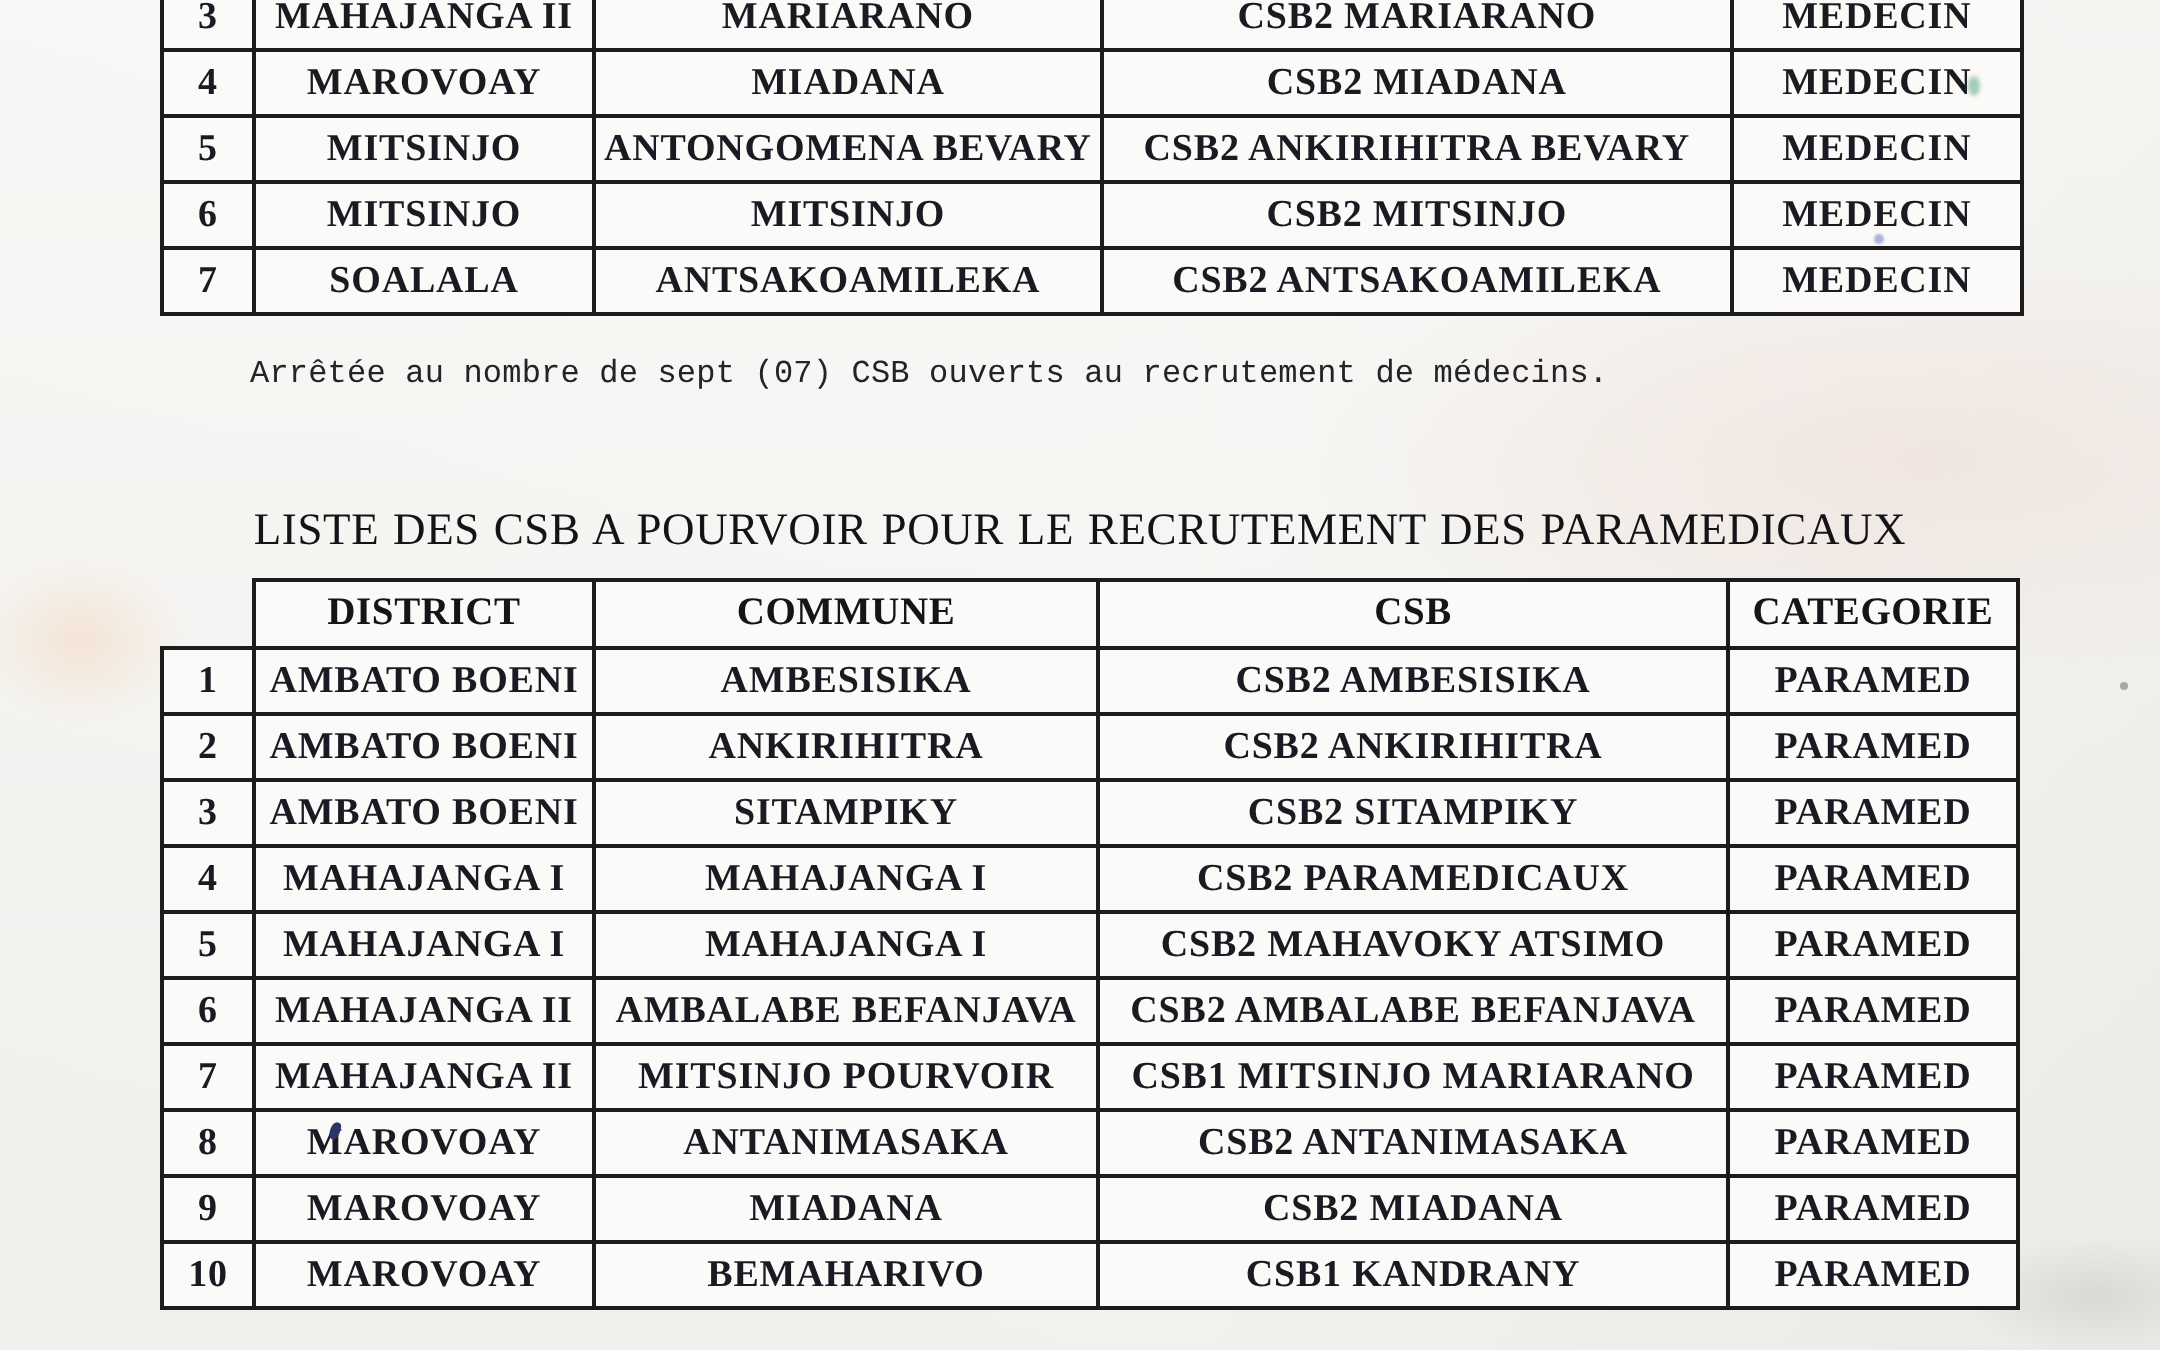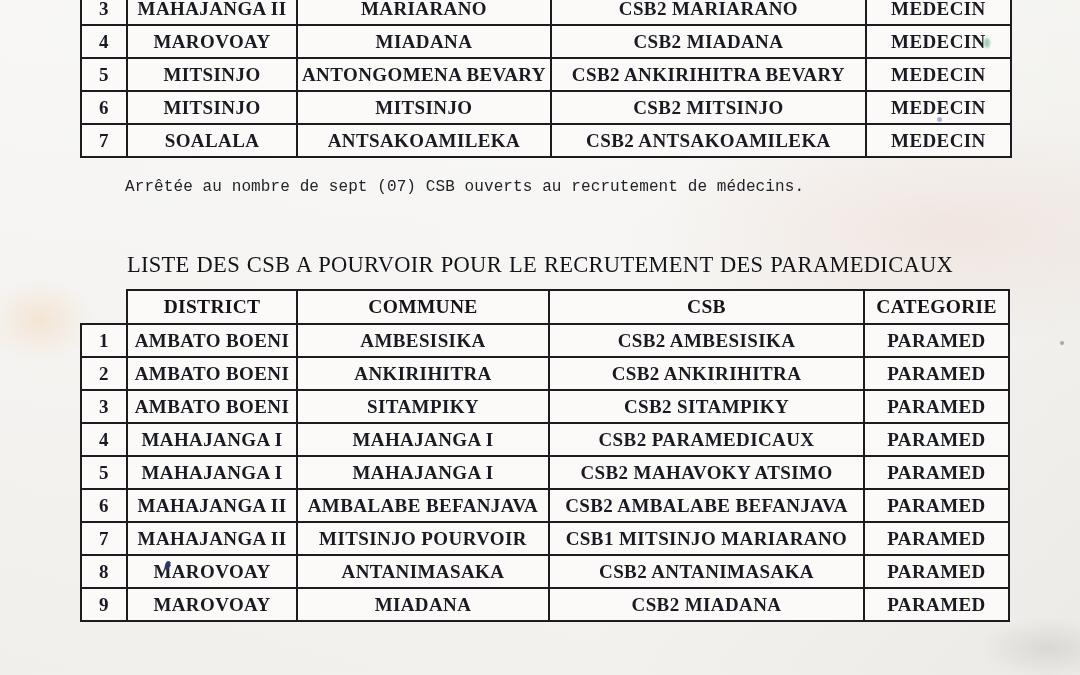--- a/index.html
+++ b/index.html
@@ -243,19 +243,26 @@
   </tr>
 
   <tr>
     <td>9</td>
     <td>MAROVOAY</td>
     <td>MIADANA</td>
     <td>CSB2 MIADANA</td>
     <td>PARAMED</td>
   </tr>
 
+  <tr>
+    <td>10</td>
+    <td>MAROVOAY</td>
+    <td>BEMAHARIVO</td>
+    <td>CSB1 KANDRANY</td>
+    <td>PARAMED</td>
+  </tr>
 </tbody>
 </table>
 
 <div class="speck speck-green"></div>
 <div class="speck speck-blue"></div>
 <div class="speck speck-ink"></div>
 <div class="speck speck-dot"></div>
 
 </body></html>

